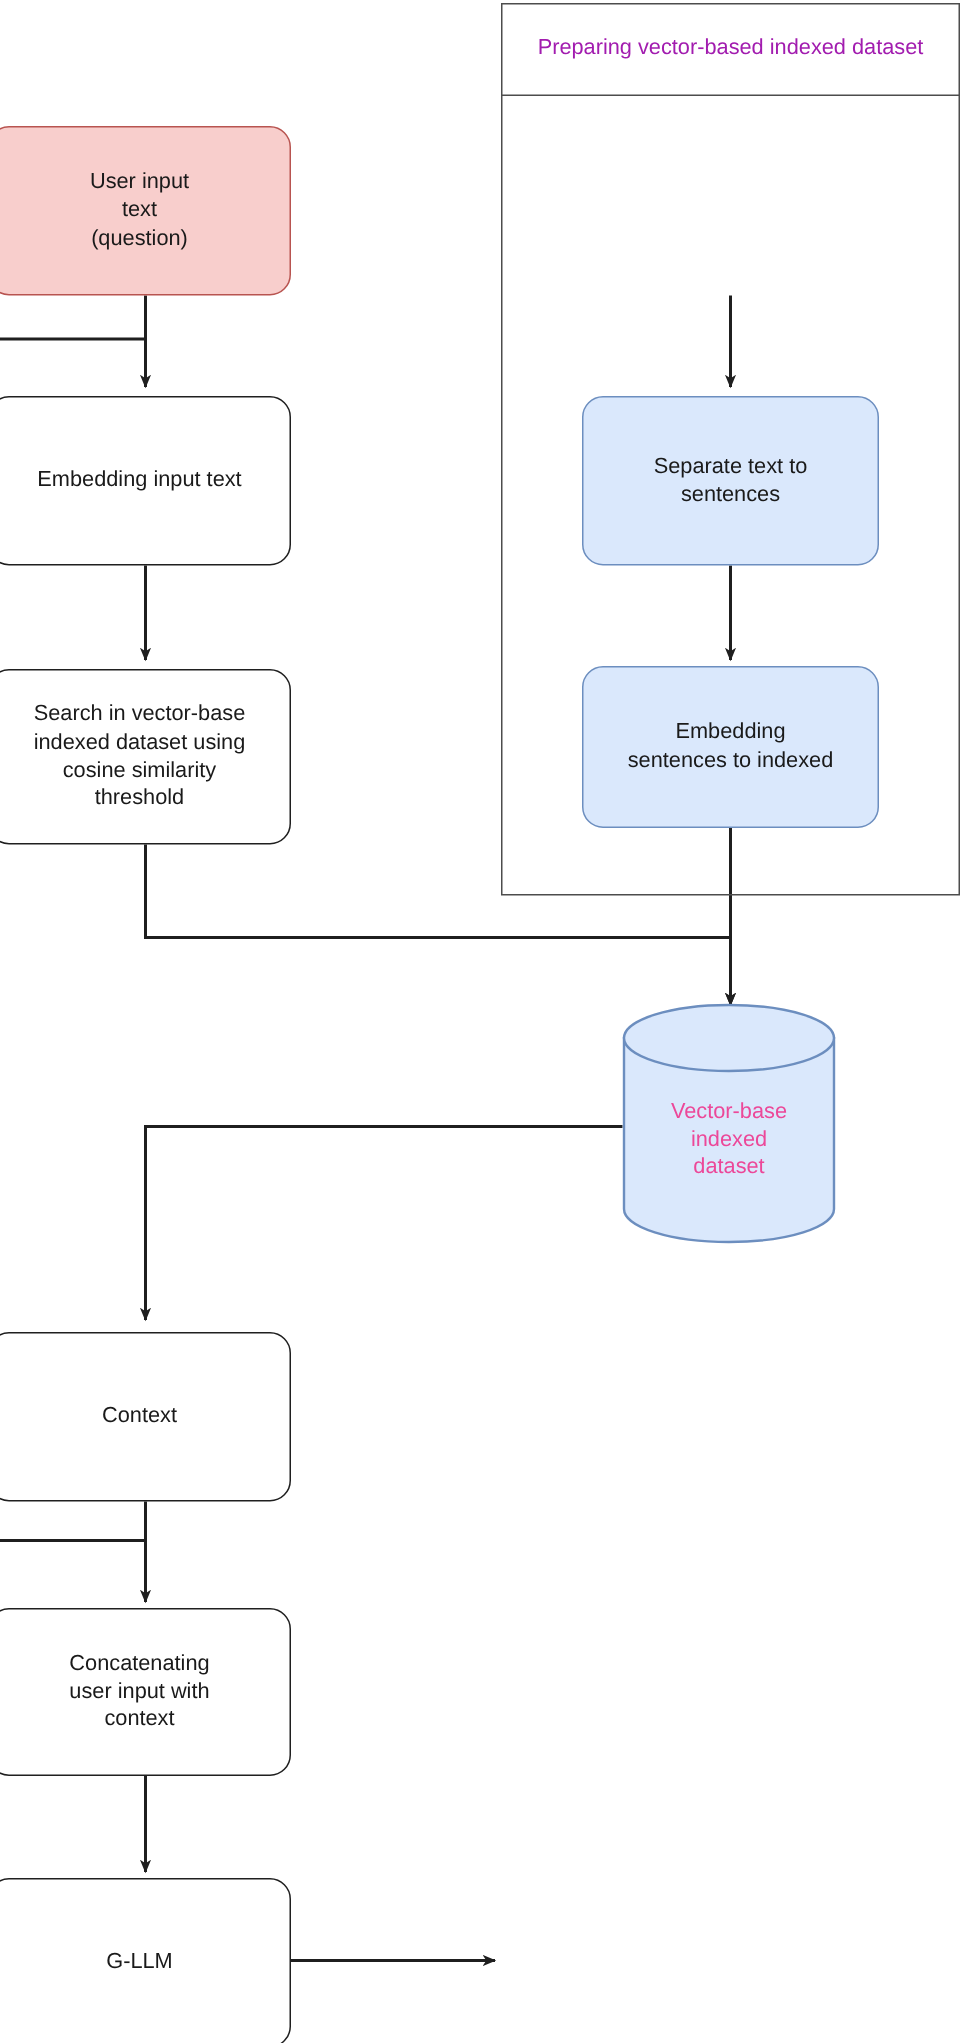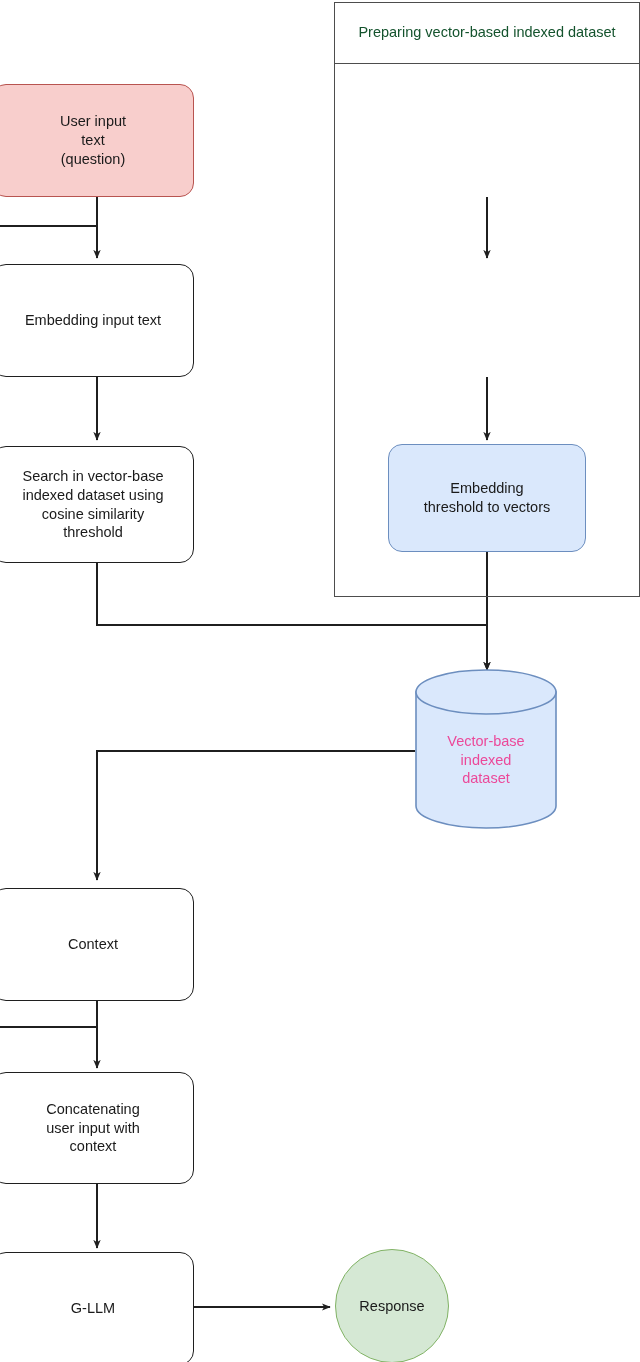--- a/index.html
+++ b/index.html
@@ -63,21 +63,21 @@
   }
   .group-title {
     position: absolute;
     box-sizing: border-box;
     display: flex;
     align-items: center;
     justify-content: center;
     text-align: center;
     font-size: 14.5px;
     line-height: 1.30;
-    color: #14532d;
+    color: #a21caf;
     white-space: pre-line;
     border-bottom: 1.4px solid #4d4d4d;
   }
   .cyl {
     position: absolute;
   }
   .cyl .cyl-label {
     position: absolute;
     left: 0;
     right: 0;
@@ -148,29 +148,30 @@
 
   <div class="node rounded" style="left:-8px; top:888px; width:202px; height:113px;">Context</div>
 
   <div class="node rounded" style="left:-8px; top:1072px; width:202px; height:112px;">Concatenating
 user input with
 context</div>
 
   <div class="node rounded" style="left:-8px; top:1252px; width:202px; height:113px;">G-LLM</div>
 
 
+  <div class="node rounded blue" style="left:388px; top:264px; width:198px; height:113px;">Separate text to
+sentences</div>
 
   <div class="node rounded blue" style="left:388px; top:444px; width:198px; height:108px;">Embedding
-threshold to vectors</div>
+sentences to indexed</div>
 
   <div class="cyl" style="left:414px; top:668px; width:144px; height:162px;">
     <svg width="144" height="162" viewBox="0 0 144 162">
       <path d="M2,24 L2,138 A70,22 0 0 0 142,138 L142,24 Z" fill="#dae8fc" stroke="#6c8ebf" stroke-width="1.6"></path>
       <ellipse cx="72" cy="24" rx="70" ry="22" fill="#dae8fc" stroke="#6c8ebf" stroke-width="1.6"></ellipse>
     </svg>
     <div class="cyl-label">Vector-base
 indexed
 dataset</div>
   </div>
 
-  <div class="node green-circle" style="left:335px; top:1249px; width:114px; height:114px;">Response</div>
 
 </div>
 
 </body></html>

